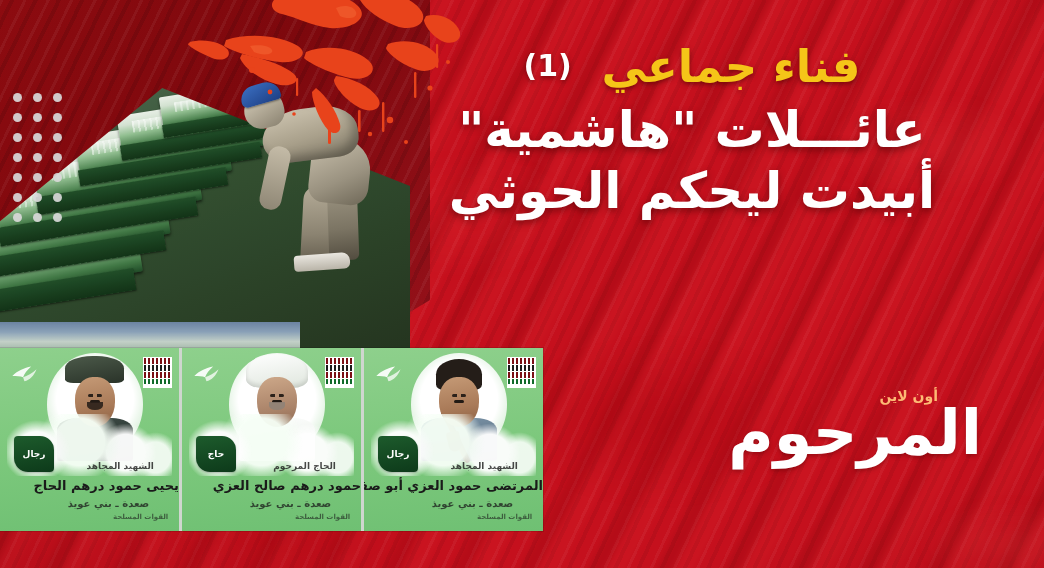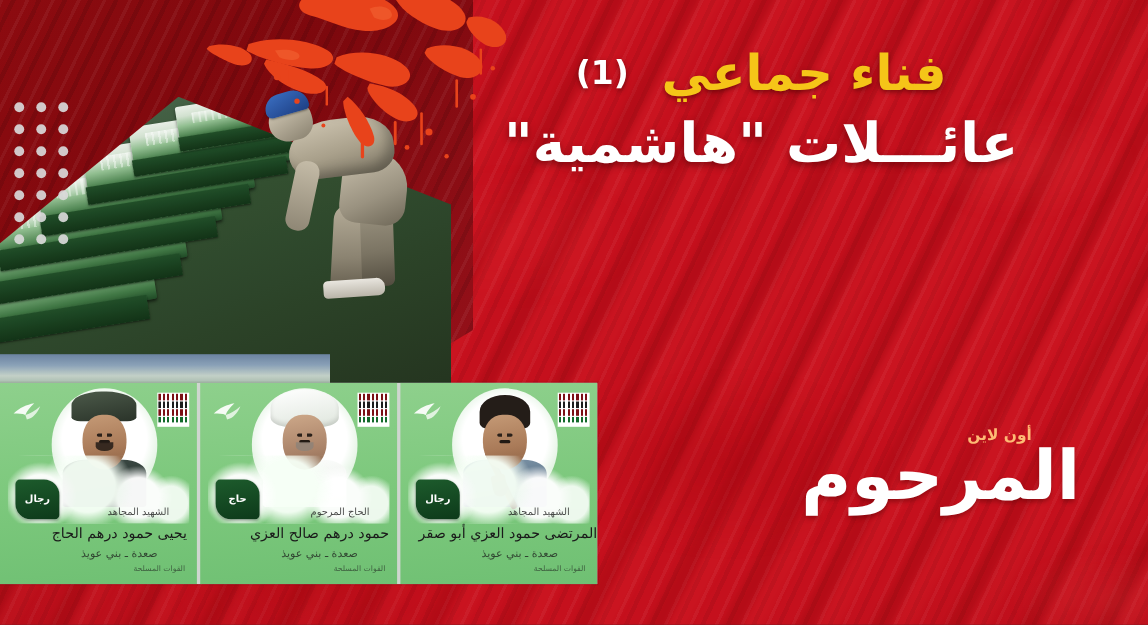--- a/index.html
+++ b/index.html
@@ -384,21 +384,21 @@
     color: #ffffff;
     font-size: 9px;
     display: flex; align-items: center; justify-content: center;
     direction: rtl;
     font-weight: bold;
   }
   .poster .scriptline {
     position: absolute;
     direction: rtl;
     color: #1a1a1a;
-    font-weight: normal;
+    font-weight: bold;
     white-space: nowrap;
     text-align: center;
     left: 0; right: 0; padding-left: 38px;
   }
   .poster .sl-rank { top: 62%; font-size: 9px; opacity: .8; padding-right: 14%; text-align: right; }
   .poster .sl-name { top: 71%; font-size: 13px; }
   .poster .sl-place { top: 82%; font-size: 10px; opacity: .75; }
   .poster .sl-foot { top: 90%; font-size: 7px; opacity: .6; text-align: right; padding-right: 6%; }
 
   
@@ -554,20 +554,21 @@
       <i></i>
   </div>
 
   <div class="headline-wrap">
     <div class="kicker">
       <span>فناء جماعي</span>
       <span class="num">(1)</span>
     </div>
     <div class="title">
       <span class="ln">عائـــلات "هاشمية"</span>
+      <span class="ln">أبيدت ليحكم الحوثي</span>
     </div>
   </div>
 
   <div class="upper-band"></div>
 
   <div class="poster-strip">
 
     <div class="poster">
       <div class="halo"></div>
       <div class="bird">

